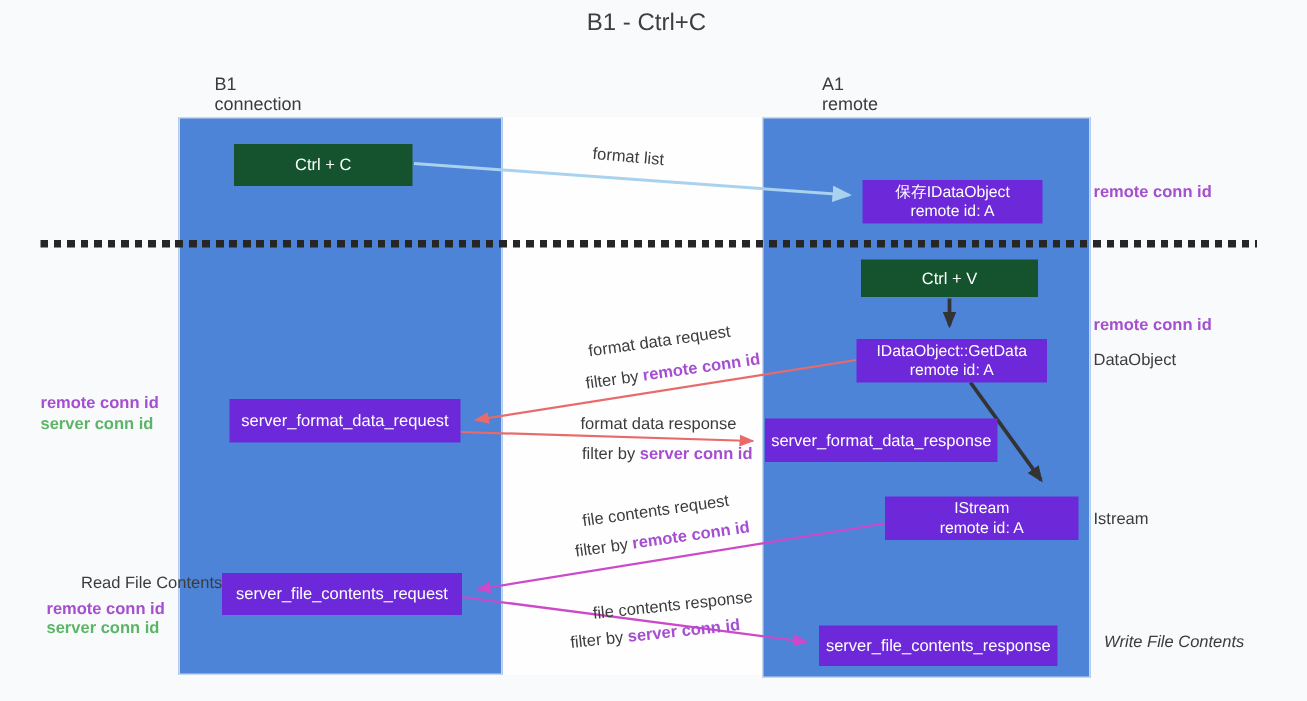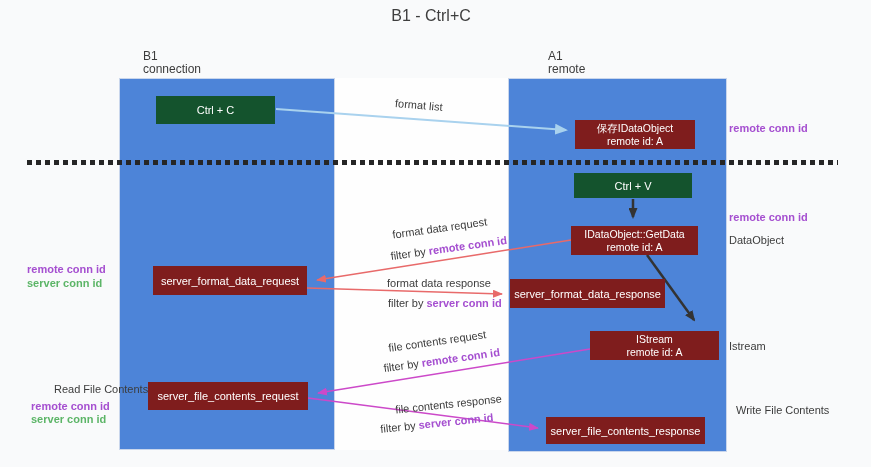--- a/index.html
+++ b/index.html
@@ -20,21 +20,21 @@
   .lane.left{left:119px;top:78px;width:216px;height:372px;}
   .lane.right{left:508px;top:78px;width:219px;height:374px;}
 
   .dashed-line{position:absolute;left:27px;top:160px;width:811px;height:5px;
     background:repeating-linear-gradient(90deg,#262626 0 5px,transparent 5px 9px);z-index:5;}
 
   .arrows{position:absolute;left:0;top:0;z-index:6;}
 
   .node{position:absolute;z-index:7;display:flex;flex-direction:column;align-items:center;
         justify-content:center;color:#fff;text-align:center;box-sizing:border-box;}
-  .node.orange{background:#7f1d1d;}
+  .node.orange{background:#6d28d9;}
   .node.green{background:#14532d;}
   .node .l1,.node .l2{line-height:13px;}
   .one-line{font-size:11px;}
   .two-line{font-size:10.5px;}
 
   .n-ctrlc{left:156px;top:96px;width:119px;height:28px;}
   .n-save{left:575px;top:120px;width:120px;height:29px;}
   .n-ctrlv{left:574px;top:173px;width:118px;height:25px;}
   .n-getdata{left:571px;top:226px;width:127px;height:29px;}
   .n-freq{left:153px;top:266px;width:154px;height:29px;}
@@ -60,21 +60,21 @@
   .f-fcresp-filter{left:380px;top:417px;}
 
   .ann{position:absolute;z-index:8;font-size:11px;color:#3c3c3c;white-space:nowrap;}
   .ann.purple{color:#a54fd0;font-weight:bold;}
   .ann.greentx{color:#5cb567;font-weight:bold;}
 
   .a-r1{left:729px;top:122px;}
   .a-r2{left:729px;top:211px;}
   .a-r3{left:729px;top:234px;}
   .a-r4{left:729px;top:340px;}
-  .a-r5{left:736px;top:404px;}
+  .a-r5{left:736px;top:422px;font-style:italic;}
   .a-l1a{left:27px;top:263px;}
   .a-l1b{left:27px;top:277px;}
   .a-l2a{left:29px;top:383px;padding-left:25px;}
   .a-l2b{left:31px;top:400px;}
   .a-l2c{left:31px;top:413px;}
 </style>
 </head>
 <body>
 
 <div class="stage">

